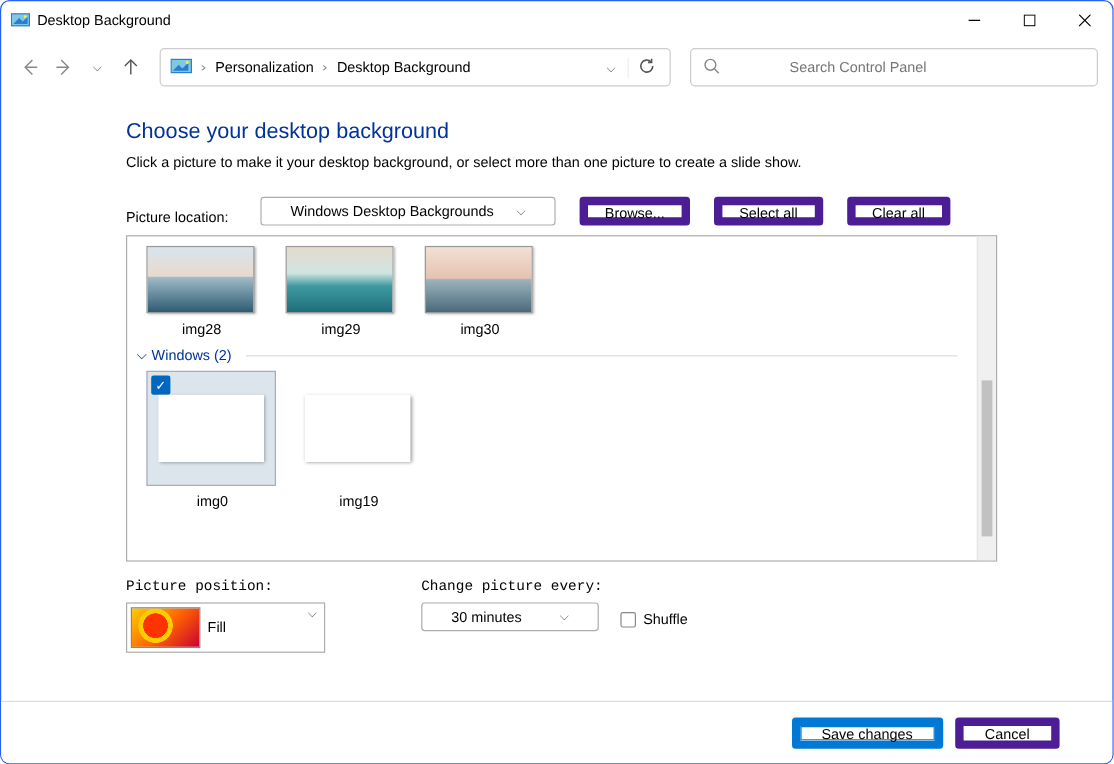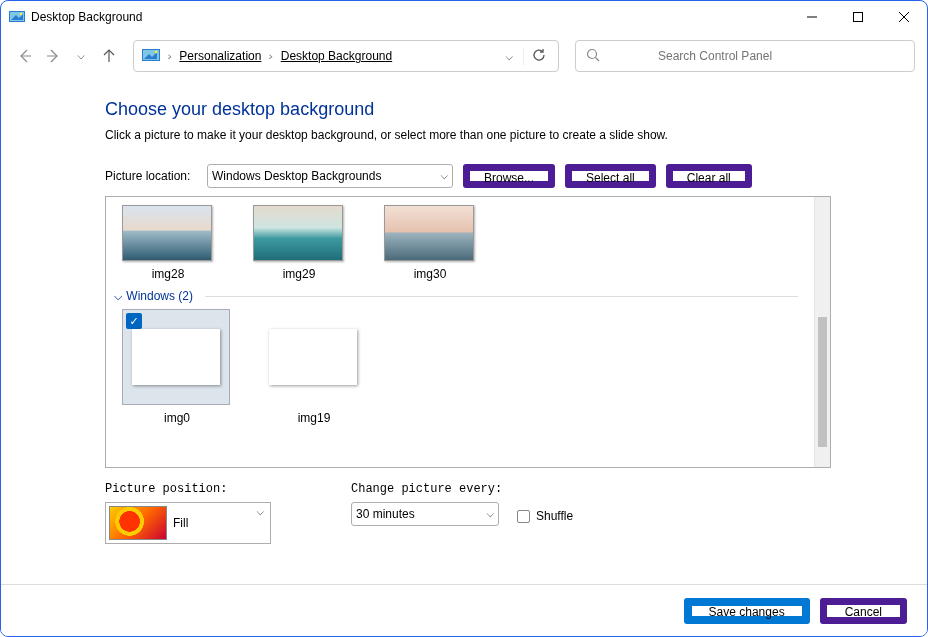--- a/index.html
+++ b/index.html
@@ -11,47 +11,47 @@
   .titlebar-title { font-size: 12px; flex: 1; }
   .win-controls { display: flex; height: 32px; }
   .win-btn { width: 46px; height: 32px; display: flex; align-items: center; justify-content: center; cursor: pointer; }
   
   
   .navbar { height: 46px; display: flex; align-items: center; padding: 0 12px; gap: 4px; }
   .nav-arrow { width: 24px; height: 24px; display: flex; align-items: center; justify-content: center; color: #888; cursor: pointer; }
   .breadcrumb-box { flex: 1; height: 32px; border: 1px solid #ccc; border-radius: 4px; display: flex; align-items: center; padding: 0 4px; margin-left: 8px; }
   .bc-icon { width: 18px; height: 16px; margin: 0 4px; }
   .bc-sep { color: #888; margin: 0 4px; font-size: 10px; }
-  .bc-item { padding: 2px 4px; cursor: pointer; white-space: nowrap; text-decoration: underline; }
+  .bc-item { padding: 2px 4px; cursor: pointer; white-space: nowrap; }
   .bc-spacer { flex: 1; }
   .bc-drop { padding: 0 6px; color: #555; cursor: pointer; }
   .bc-refresh { padding: 0 8px; color: #555; cursor: pointer; border-left: 1px solid #eee; margin-left:4px; }
   .search-box { width: 340px; height: 32px; border: 1px solid #ccc; border-radius: 4px; display: flex; align-items: center; padding: 0 10px; margin-left: 12px; gap: 48px; }
   .search-box input { border: none; outline: none; font-size: 12px; width: 100%; background: transparent; }
   .search-icon { color: #888; margin-right: 10px; }
   
   
   .content { padding: 20px 96px 10px 104px; }
   .heading { color: #003399; font-size: 18px; font-weight: 400; margin-bottom: 8px; }
   .subheading { color: #000; margin-bottom: 22px; }
   
-  .loc-row { display: flex; align-items: center; gap: 10px; margin-bottom: 8px; }
+  .loc-row { display: flex; align-items: flex-end; gap: 20px; margin-bottom: 8px; }
   .loc-label { width: 92px; }
-  .select { border: 1px solid #adadad; border-radius: 3px; height: 24px; padding: 0 4px; display: flex; align-items: center; justify-content: space-between; background: #fff; cursor: pointer; font-size:12px; }
+  .select { border: 1px solid #adadad; border-radius: 3px; height: 24px; padding: 0 24px; display: flex; align-items: center; justify-content: space-between; background: #fff; cursor: pointer; font-size:12px; }
   .select.loc { width: 246px; }
   .btn { border: 7px solid #4c1d95; border-radius: 3px; height: 24px; padding: 0 14px; background: #fff; cursor: pointer; font-size: 12px; }
   .btn.primary { border-color: #0078d4; box-shadow: 0 0 0 1px #0078d4 inset; }
   
   
   .grid-box { border: 1px solid #adadad; height: 272px; overflow: hidden; position: relative; background: #fff; display:flex; }
   .grid-inner { flex:1; padding: 8px 4px; overflow: hidden; }
   .scrollbar-track { width: 16px; background: #f0f0f0; border-left:1px solid #e5e5e5; position:relative; }
   .scrollbar-thumb { position:absolute; left:3px; right:3px; top:120px; height:130px; background:#c1c1c1; border-radius:0; }
   
-  .thumb-row { display: flex; gap: 39px; padding-left: 12px; margin-bottom: 4px; }
+  .thumb-row { display: flex; gap: 24px; padding-left: 12px; margin-bottom: 4px; }
   .thumb-item { width: 92px; text-align: center; cursor: pointer; }
   .thumb-img { width: 90px; height: 56px; border: 1px solid #999; box-shadow: 1px 1px 2px rgba(0,0,0,0.3); background: #e0e6ec; position: relative; overflow:hidden; }
   .thumb-label { margin-top: 6px; font-size: 12px; }
   
   .group-header { display: flex; align-items: center; color: #003399; margin: 8px 0 6px 4px; cursor: pointer; gap:4px;}
   .group-header .chev { font-size: 11px; }
   .group-line { flex:1; height:1px; background:#ddd; margin-left:8px; margin-right:12px;}
   
   .thumb-large { width: 110px; text-align:center; cursor:pointer; position:relative;}
   .thumb-large .frame { width:108px; height:96px; border:1px solid #ccc; background:#f8f8f8; display:flex; align-items:center; justify-content:center; position:relative;}
@@ -63,21 +63,21 @@
   .bottom-controls { display:flex; gap: 80px; margin-top: 14px; }
   .ctrl-group .ctrl-label { margin-bottom: 6px; display:block;font-family:Liberation Mono, monospace;}
   .pos-select { width: 166px; height:42px; border:1px solid #adadad; display:flex; padding:3px 6px 3px 3px; justify-content:space-between; cursor:pointer; }
   .pos-thumb { width:58px; height:34px; border:1px solid #888; background:linear-gradient(135deg,#ffcc00 0%,#ff6600 50%,#cc0033 100%); margin-right:6px; position:relative; overflow:hidden;}
   .pos-thumb::before{content:"";position:absolute;inset:0;background:radial-gradient(circle at 35% 45%, #ff3300 0%, #ff3300 25%, transparent 26%), radial-gradient(circle at 35% 45%, #ffcc00 0%, #ffcc00 35%, transparent 36%);}
   .interval-select { width:148px; }
   .shuffle-row { display:flex; align-items:center; gap:6px; margin-top:4px; }
   .checkbox { width:13px; height:13px; border:1px solid #888; border-radius:2px; cursor:pointer; }
   
   
-  .footer { position:absolute; bottom:0; left:0; right:0; height:52px; border-top:1px solid #ddd; display:flex; align-items:center; justify-content:flex-end; padding-right:20px; gap:10px; background:#fff;}
+  .footer { position:absolute; bottom:0; left:0; right:0; height:52px; border-top:1px solid #ddd; display:flex; align-items:center; justify-content:flex-end; padding-right:44px; gap:10px; background:#fff;}
   .footer .btn { height:26px; padding: 0 18px; }
   
   .caret-down { font-size:10px; color:#555; }
   .chev-icon { display:inline-block; transform: scaleX(1.4); }
 
   
   .scene-a { background: linear-gradient(to bottom, #d9e4ee 0%, #e8d9cc 45%, #a0bcc8 46%, #2e5b72 100%); }
   .scene-b { background: linear-gradient(to bottom, #e4dacd 0%, #cfe5e2 40%, #3e9aa0 60%, #1f6e7a 100%); }
   .scene-c { background: linear-gradient(to bottom, #f2e0d4 0%, #e6c2b0 48%, #9db3be 50%, #4a6a7a 100%); }
   .scene-d { background: linear-gradient(to bottom, #eee4e8 0%, #d8cfe0 45%, #aab9c8 55%, #6e89a2 100%); }

